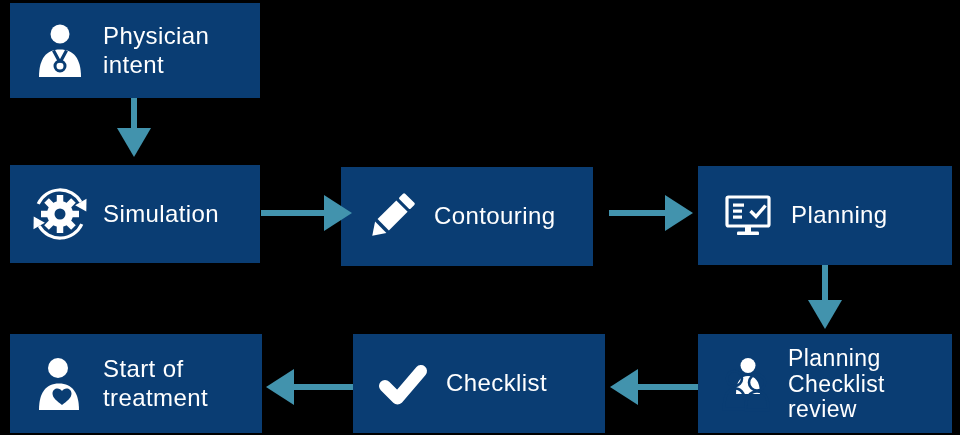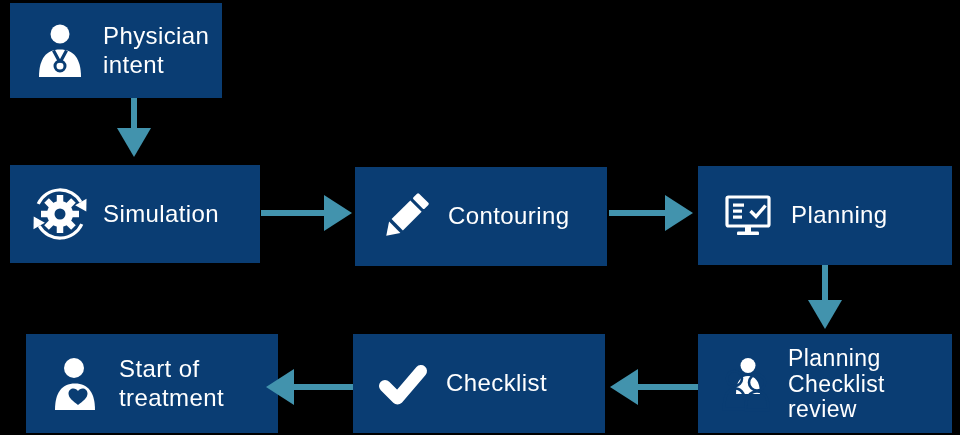--- a/index.html
+++ b/index.html
@@ -23,28 +23,28 @@
     color:var(--text);
     display:flex;align-items:center;
     gap:15px;padding-left:22px;
     box-sizing:border-box;
   }
   .node .icon{width:56px;height:56px;flex:0 0 auto;display:block;}
   .node .label{
     font-size:24px;line-height:1.17;letter-spacing:.4px;
     white-space:pre-line;font-weight:400;
   }
-  .n1{left:10px;top:3px;width:212px;height:95px;}
+  .n1{left:10px;top:3px;width:250px;height:95px;}
   .n2{left:10px;top:165px;width:250px;height:98px;text-align:center;}
-  .n3{left:355px;top:167px;width:252px;height:99px;}
+  .n3{left:341px;top:167px;width:252px;height:99px;}
   .n4{left:698px;top:166px;width:254px;height:99px;}
   .n5{left:698px;top:334px;width:254px;height:99px;gap:12px;}
   .n5 .label{font-size:23px;line-height:1.13;}
   .n6{left:353px;top:334px;width:252px;height:99px;}
-  .n7{left:26px;top:334px;width:252px;height:99px;}
+  .n7{left:10px;top:334px;width:252px;height:99px;}
 
   .arrow-stem{position:absolute;background:var(--arrow);}
   .arrow-head{position:absolute;width:0;height:0;}
   .head-right{border-top:18px solid transparent;border-bottom:18px solid transparent;border-left:28px solid var(--arrow);}
   .head-left {border-top:18px solid transparent;border-bottom:18px solid transparent;border-right:28px solid var(--arrow);}
   .head-down {border-left:17px solid transparent;border-right:17px solid transparent;border-top:29px solid var(--arrow);}
 
   
   .a1s{left:131px;top:98px;width:6px;height:31px;}
   .a1h{left:117px;top:128px;}

